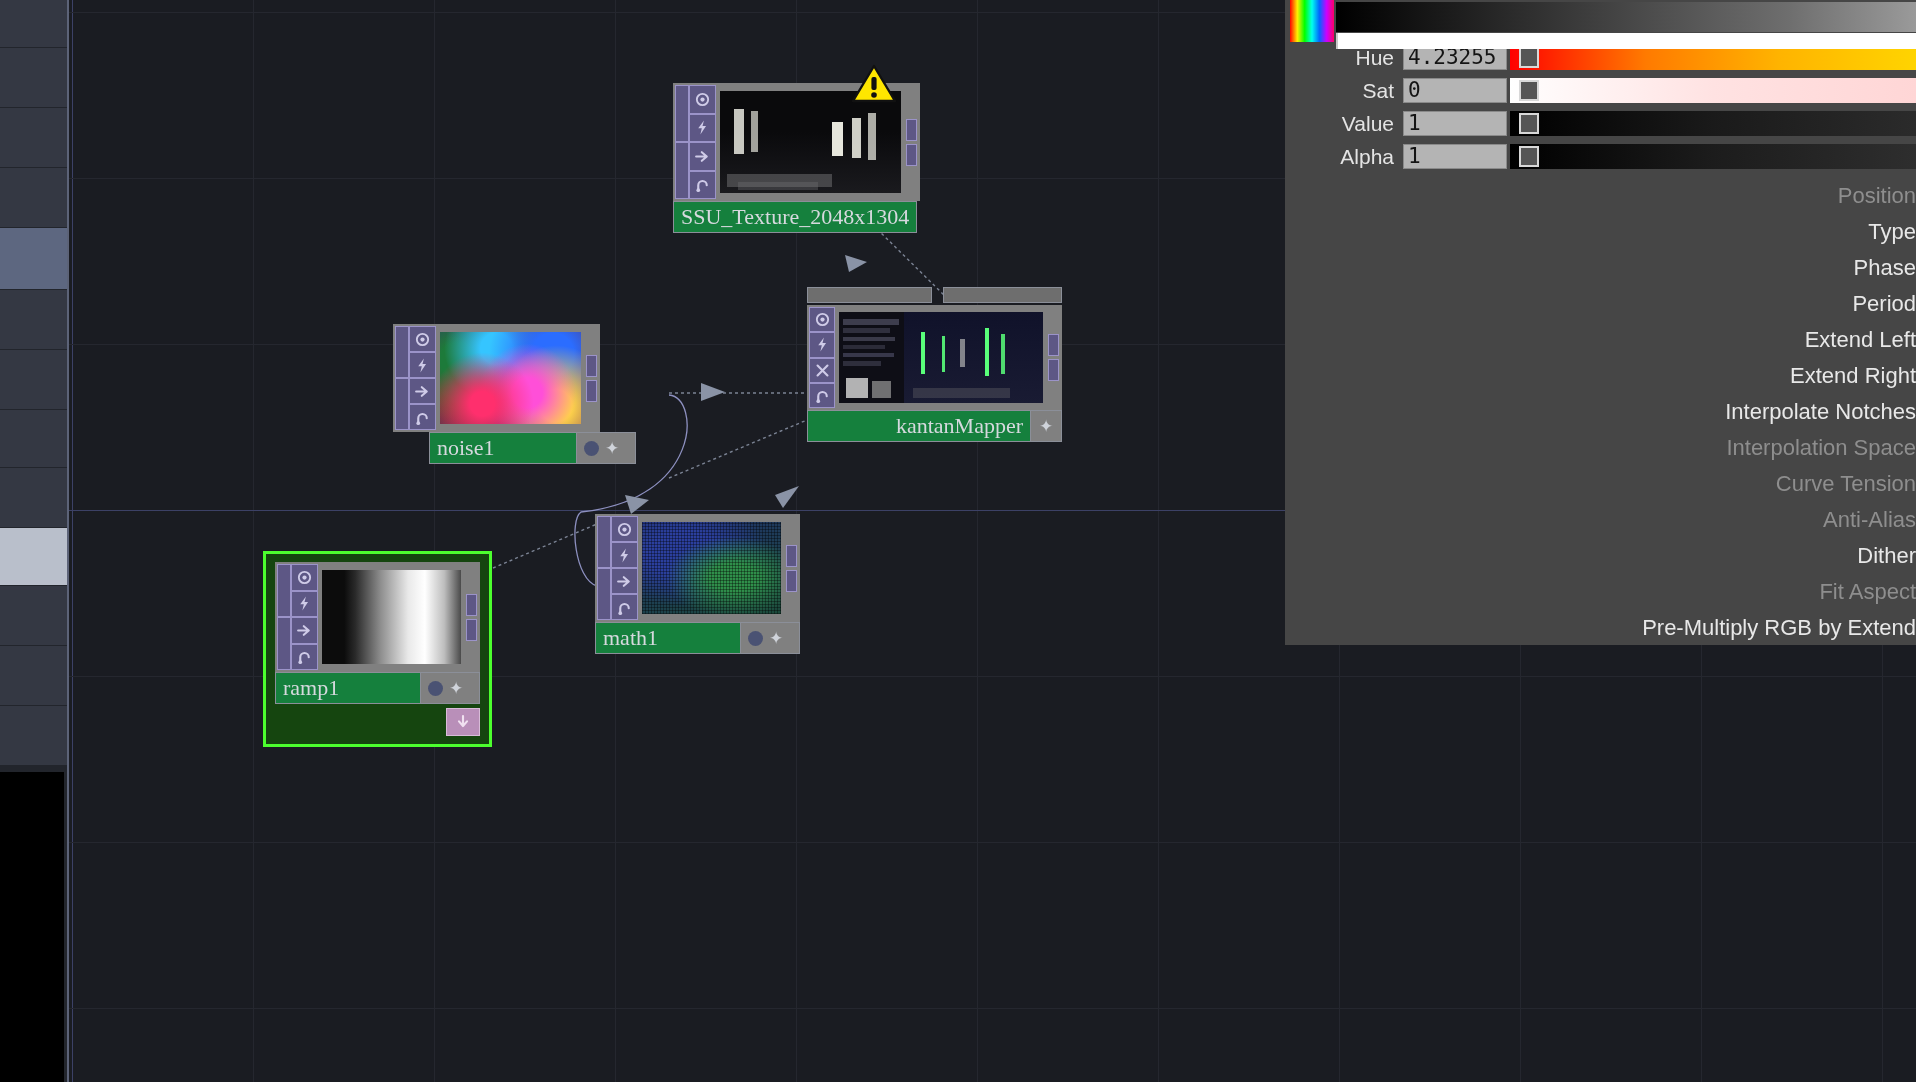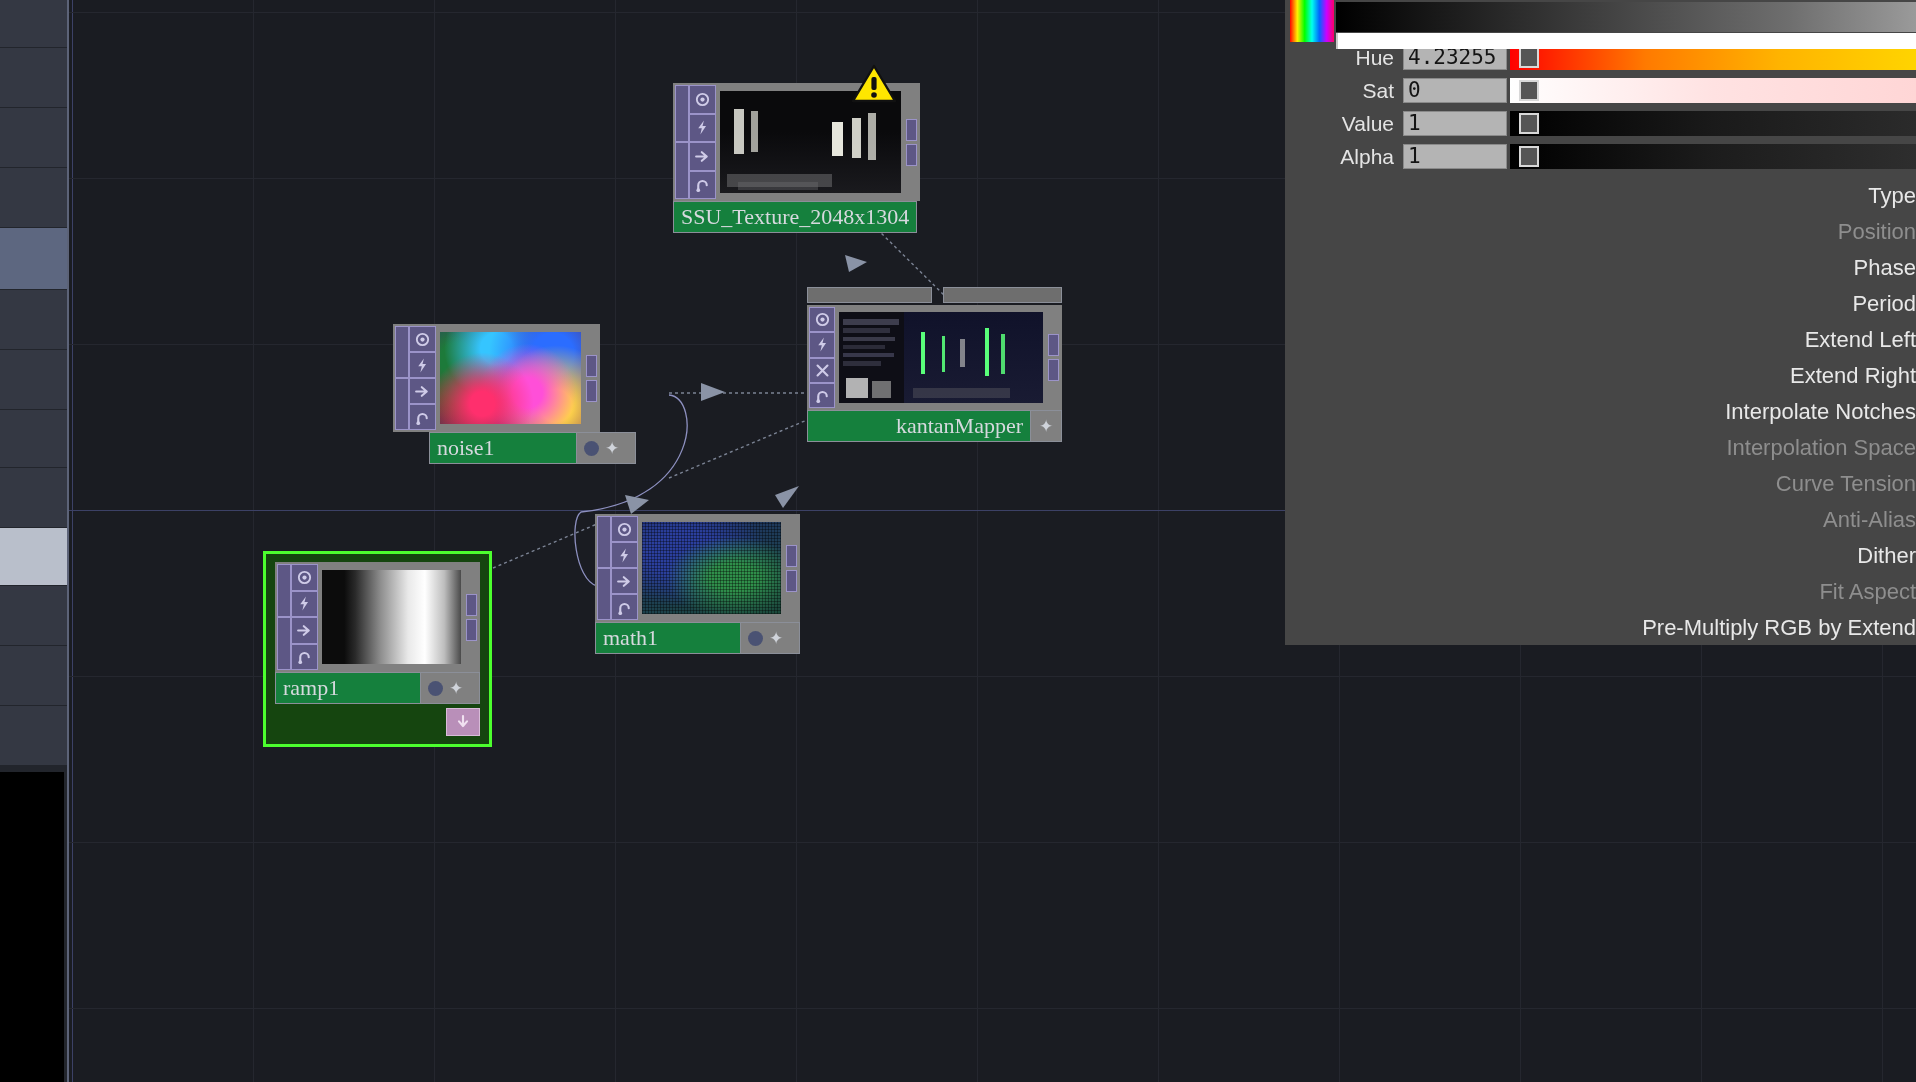--- a/index.html
+++ b/index.html
@@ -473,25 +473,25 @@
         </div>
         <div class="prow" style="top: 143px;">
           <div class="plabel" style="width: 118px;">Alpha</div>
           <div class="pfield">1</div>
           <div class="pswatch sw-alpha">
             <div class="pknob"></div>
           </div>
         </div>
       </div>
     <div class="plist" id="param-rows" style="top:178px;">
-        <div class="plrow">
-          <span>Type</span>
-        </div>
         <div class="plrow dim">
           <span>Position</span>
+        </div>
+        <div class="plrow">
+          <span>Type</span>
         </div>
         <div class="plrow">
           <span>Phase</span>
         </div>
         <div class="plrow">
           <span>Period</span>
         </div>
         <div class="plrow">
           <span>Extend Left</span>
         </div>

